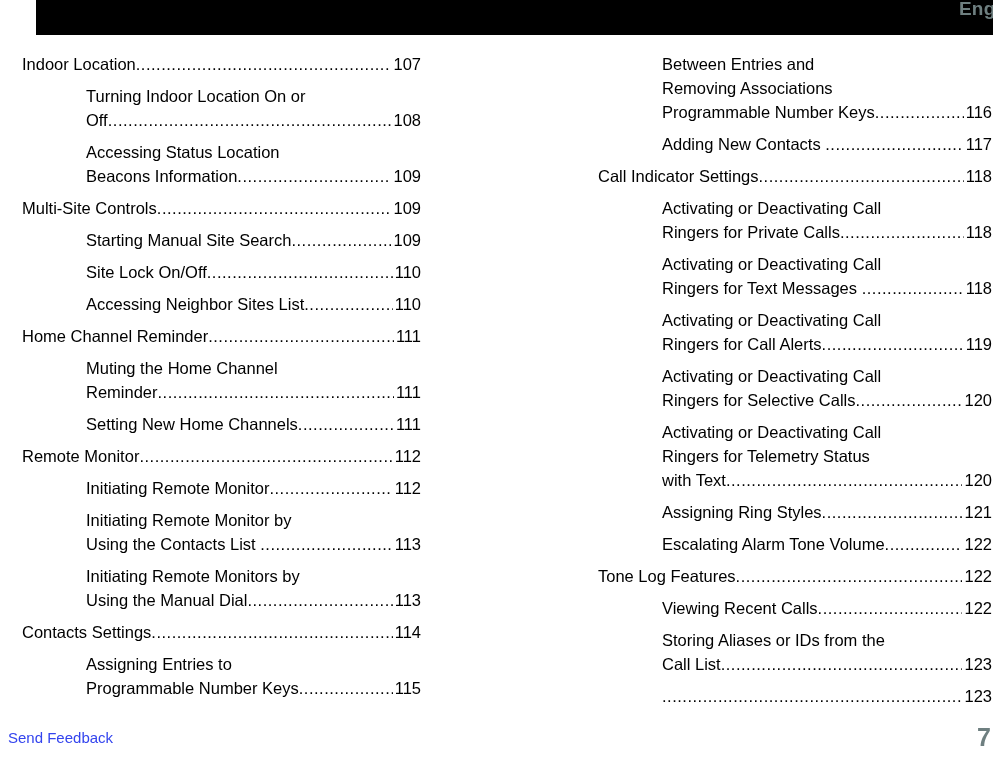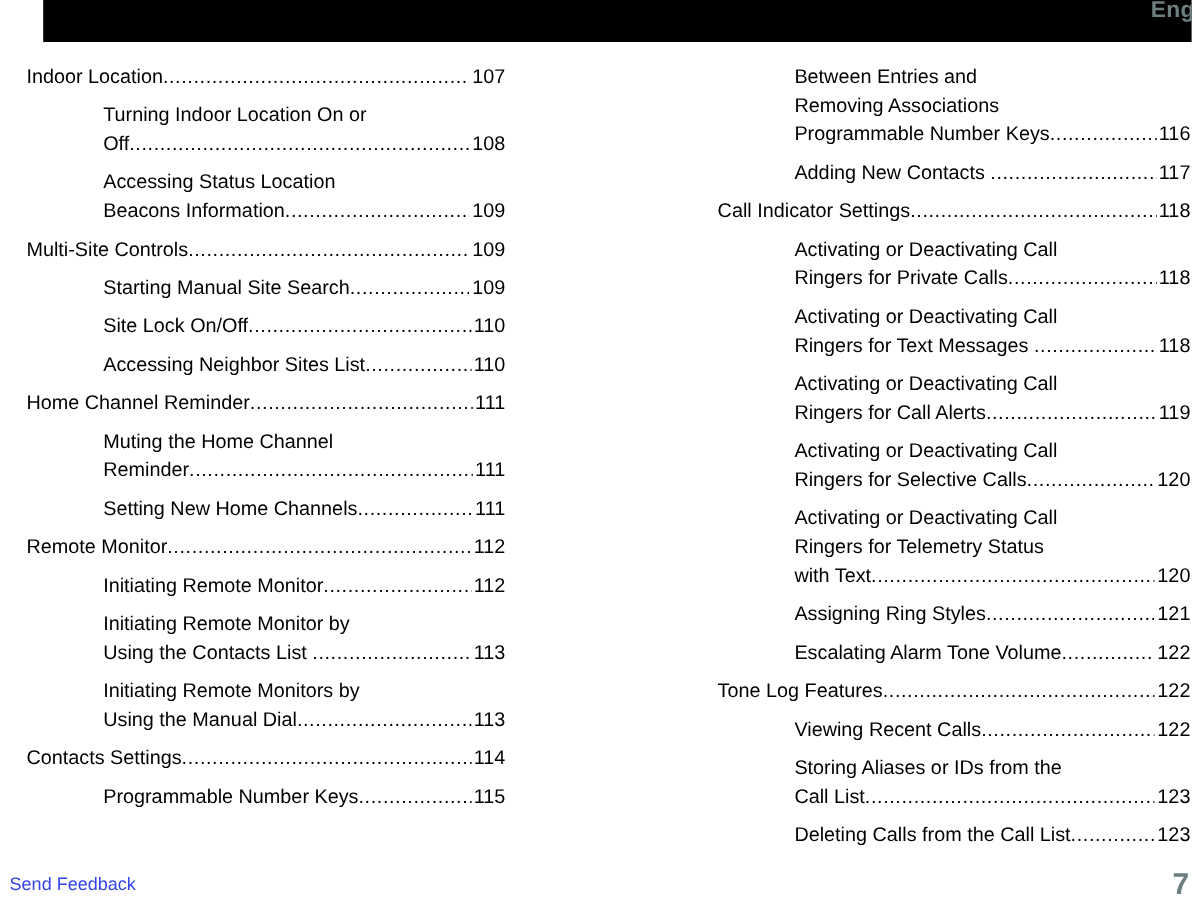--- a/index.html
+++ b/index.html
@@ -248,20 +248,21 @@
         </span>
       </a>
       <a class="toc-entry level-1" href="#">
         <span class="toc-line">
           <span class="toc-title-last">Contacts Settings</span>
           <span class="toc-leader"></span>
           <span class="toc-page">114</span>
         </span>
       </a>
       <a class="toc-entry level-2" href="#">
+        <span class="toc-title-pre">Assigning Entries to</span>
         <span class="toc-line">
           <span class="toc-title-last">Programmable Number Keys</span>
           <span class="toc-leader"></span>
           <span class="toc-page">115</span>
         </span>
       </a>
     </div>
   <div class="toc-column" id="toc-column-right">
       <a class="toc-entry level-2" href="#">
         <span class="toc-title-pre">Between Entries and</span>
@@ -358,21 +359,20 @@
       <a class="toc-entry level-2" href="#">
         <span class="toc-title-pre">Storing Aliases or IDs from the</span>
         <span class="toc-line">
           <span class="toc-title-last">Call List</span>
           <span class="toc-leader"></span>
           <span class="toc-page">123</span>
         </span>
       </a>
       <a class="toc-entry level-2" href="#">
         <span class="toc-line">
-          <span class="toc-title-last">Deleting Calls from the Call List</span>
           <span class="toc-leader"></span>
           <span class="toc-page">123</span>
         </span>
       </a>
     </div>
 </div>
 
 <div id="footer">
   <a id="footer-feedback" href="#" style="color: rgb(51, 68, 238);">Send Feedback</a>
   <div id="footer-page-number" style="color: rgb(110, 127, 128);">7</div>

